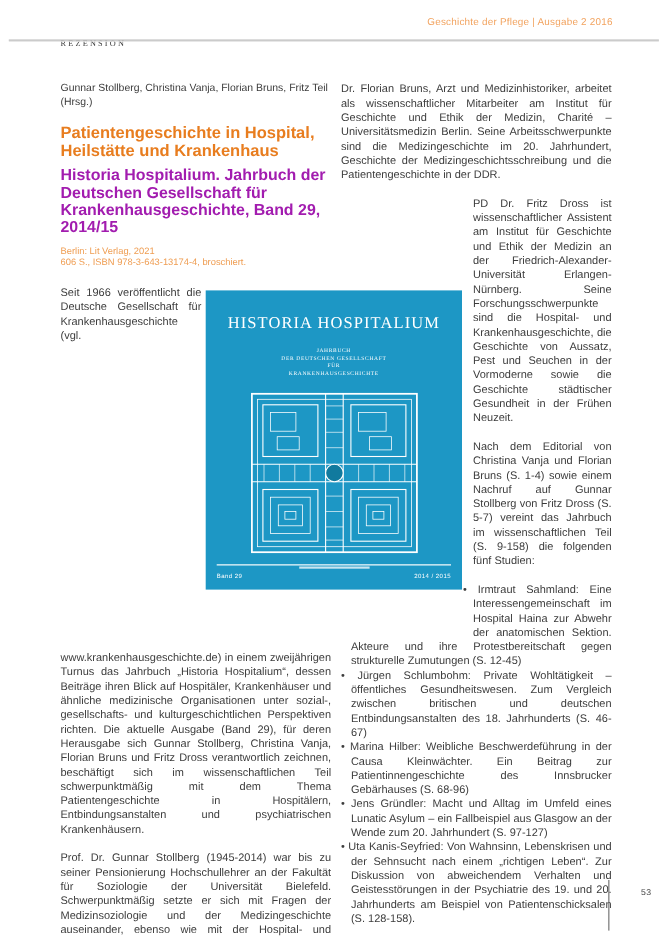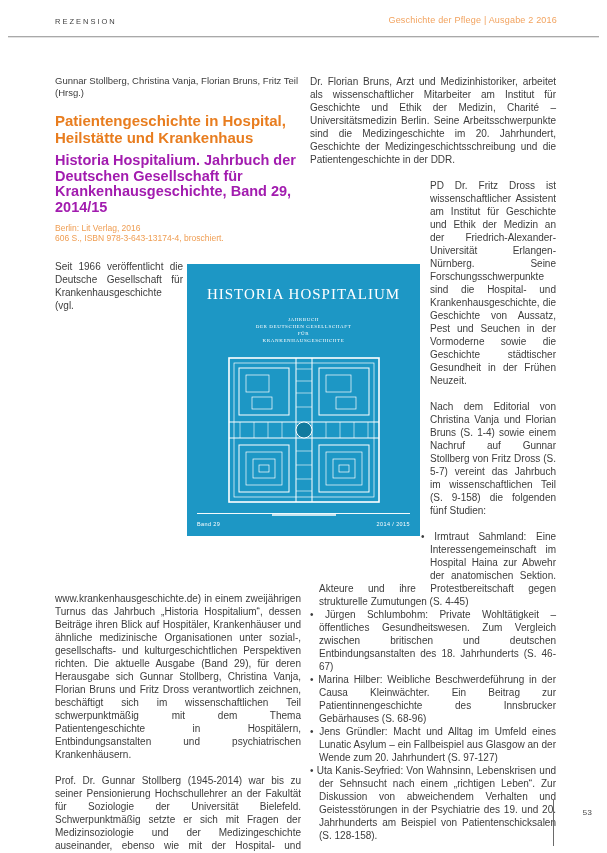--- a/index.html
+++ b/index.html
@@ -3,22 +3,22 @@
 <meta charset="utf-8">
 <style>
   html,body { margin:0; padding:0; background:#ffffff; }
   .page {
     position:relative; width:607px; height:853px; background:#ffffff;
     font-family:"Liberation Sans", sans-serif; color:#3c3c3c; overflow:hidden;
   }
 
   
   .hdr-left {
-    position:absolute; left:55px; top:17px;
-    font-size:7.5px; letter-spacing:2px; text-transform:uppercase; color:#3f3f3f;
+    position:absolute; left:55px; top:35px;
+    font-size:7.5px; letter-spacing:2px; text-transform:uppercase; color:#3f3f3f;font-family:Liberation Serif, serif;
   }
   .hdr-right {
     position:absolute; right:50px; top:15px;
     font-size:9px; color:#f2a35f; letter-spacing:0.2px;
   }
   .hdr-rule {
     position:absolute; left:8px; right:8px; top:36px; height:0;
     border-top:1px solid #a9a9a9; border-bottom:1px solid #e2e2e2;
   }
 
@@ -76,36 +76,36 @@
 
   <div class="hdr-left">Rezension</div>
   <div class="hdr-right">Geschichte der Pflege | Ausgabe 2 2016</div>
   <div class="hdr-rule"></div>
 
   <div class="col col-left">
     <p class="authors">Gunnar Stollberg, Christina Vanja, Florian Bruns, Fritz Teil (Hrsg.)</p>
     <h1 class="title">Patientengeschichte in Hospital, Heilstätte und Krankenhaus</h1>
     <h2 class="subtitle">Historia Hospitalium. Jahrbuch der Deutschen Gesellschaft für Krankenhausgeschichte, Band 29, 2014/15</h2>
     <div class="imprint">
-      <div>Berlin: Lit Verlag, 2016</div>
+      <div>Berlin: Lit Verlag, 2021</div>
       <div>606 S., ISBN 978-3-643-13174-4, broschiert.</div>
     </div>
     <div class="wrap-spacer-l"></div>
     <p>Seit 1966 veröffentlicht die Deutsche Gesellschaft für Krankenhausgeschichte (vgl. www.krankenhausgeschichte.de) in einem zweijährigen Turnus das Jahrbuch „Historia Hospitalium“, dessen Beiträge ihren Blick auf Hospitäler, Krankenhäuser und ähnliche medizinische Organisationen unter sozial-, gesellschafts- und kulturgeschichtlichen Perspektiven richten. Die aktuelle Ausgabe (Band 29), für deren Herausgabe sich Gunnar Stollberg, Christina Vanja, Florian Bruns und Fritz Dross verantwortlich zeichnen, beschäftigt sich im wissenschaftlichen Teil schwerpunktmäßig mit dem Thema Patientengeschichte in Hospitälern, Entbindungsanstalten und psychiatrischen Krankenhäusern.</p>
     <p>Prof. Dr. Gunnar Stollberg (1945-2014) war bis zu seiner Pensionierung Hochschullehrer an der Fakultät für Soziologie der Universität Bielefeld. Schwerpunktmäßig setzte er sich mit Fragen der Medizinsoziologie und der Medizingeschichte auseinander, ebenso wie mit der Hospital- und Patientengeschichte.</p>
 
   </div>
 
   <div class="col col-right">
     <p>Dr. Florian Bruns, Arzt und Medizinhistoriker, arbeitet als wissenschaftlicher Mitarbeiter am Institut für Geschichte und Ethik der Medizin, Charité – Universitätsmedizin Berlin. Seine Arbeitsschwerpunkte sind die Medizingeschichte im 20. Jahrhundert, Geschichte der Medizingeschichtsschreibung und die Patientengeschichte in der DDR.</p>
     <div class="wrap-spacer-r"></div>
     <p>PD Dr. Fritz Dross ist wissenschaftlicher Assistent am Institut für Geschichte und Ethik der Medizin an der Friedrich-Alexander-Universität Erlangen-Nürnberg. Seine Forschungsschwerpunkte sind die Hospital- und Krankenhausgeschichte, die Geschichte von Aussatz, Pest und Seuchen in der Vormoderne sowie die Geschichte städtischer Gesundheit in der Frühen Neuzeit.</p>
     <p>Nach dem Editorial von Christina Vanja und Florian Bruns (S. 1-4) sowie einem Nachruf auf Gunnar Stollberg von Fritz Dross (S. 5-7) vereint das Jahrbuch im wissenschaftlichen Teil (S. 9-158) die folgenden fünf Studien:</p>
     <ul class="studies">
-      <li>Irmtraut Sahmland: Eine Interessengemeinschaft im Hospital Haina zur Abwehr der anatomischen Sektion. Akteure und ihre Protestbereitschaft gegen strukturelle Zumutungen (S. 4-45)</li>
+      <li>Irmtraut Sahmland: Eine Interessengemeinschaft im Hospital Haina zur Abwehr der anatomischen Sektion. Akteure und ihre Protestbereitschaft gegen strukturelle Zumutungen (S. 12-45)</li>
       <li>Jürgen Schlumbohm: Private Wohltätigkeit – öffentliches Gesundheitswesen. Zum Vergleich zwischen britischen und deutschen Entbindungsanstalten des 18. Jahrhunderts (S. 46-67)</li>
       <li>Marina Hilber: Weibliche Beschwerdeführung in der Causa Kleinwächter. Ein Beitrag zur Patientinnengeschichte des Innsbrucker Gebärhauses (S. 68-96)</li>
       <li>Jens Gründler: Macht und Alltag im Umfeld eines Lunatic Asylum – ein Fallbeispiel aus Glasgow an der Wende zum 20. Jahrhundert (S. 97-127)</li>
       <li>Uta Kanis-Seyfried: Von Wahnsinn, Lebenskrisen und der Sehnsucht nach einem „richtigen Leben“. Zur Diskussion von abweichendem Verhalten und Geistesstörungen in der Psychiatrie des 19. und 20. Jahrhunderts am Beispiel von Patientenschicksalen (S. 128-158).</li>
     </ul>
 
   </div>
 
   <div class="cover">
     <div class="cover-title">HISTORIA HOSPITALIUM</div>

